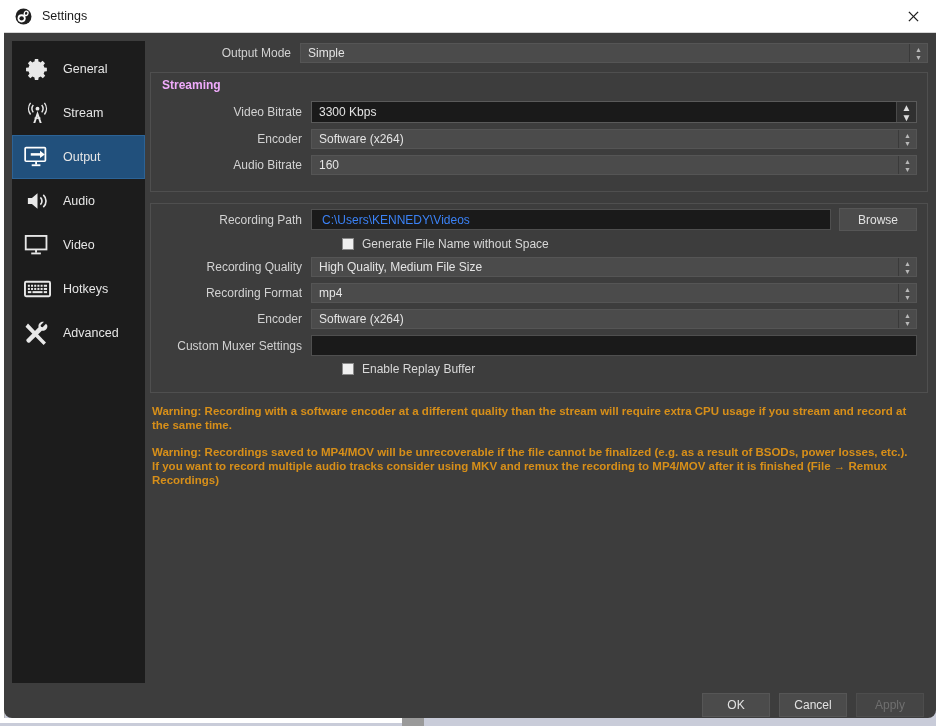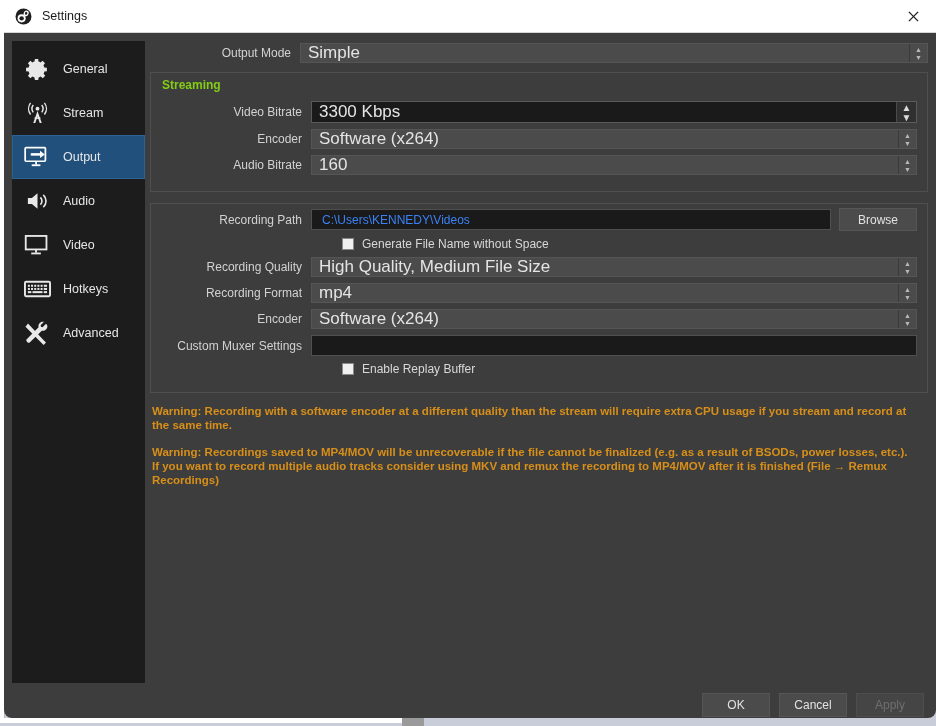--- a/index.html
+++ b/index.html
@@ -160,21 +160,21 @@
     height: 20px;
     background: #4b4b4b;
     border: 1px solid #555555;
     display: flex;
     align-items: center;
     min-width: 0;
     cursor: pointer;
   }
   .combo .combo-value {
     padding-left: 7px;
-    font-size: 17px;
+    font-size: 12px;
     color: #e4e4e4;
     white-space: nowrap;
     overflow: hidden;
     flex: 1;
   }
   .spin-arrows {
     width: 18px;
     height: 100%;
     flex: none;
     background: #4b4b4b;
@@ -270,21 +270,21 @@
 
   
   .group-box {
     border: 1px solid #4f4f4f;
     margin-bottom: 11px;
     padding: 4px 10px 10px 10px;
   }
   .group-title {
     font-size: 12px;
     font-weight: bold;
-    color: #84cc16;
+    color: #f0abfc;
     margin: 1px 0 9px 1px;
   }
 
   
   #output-mode-row { margin-bottom: 9px; }
 
   
   #warnings-block {
     margin-top: 11px;
     padding-left: 2px;

